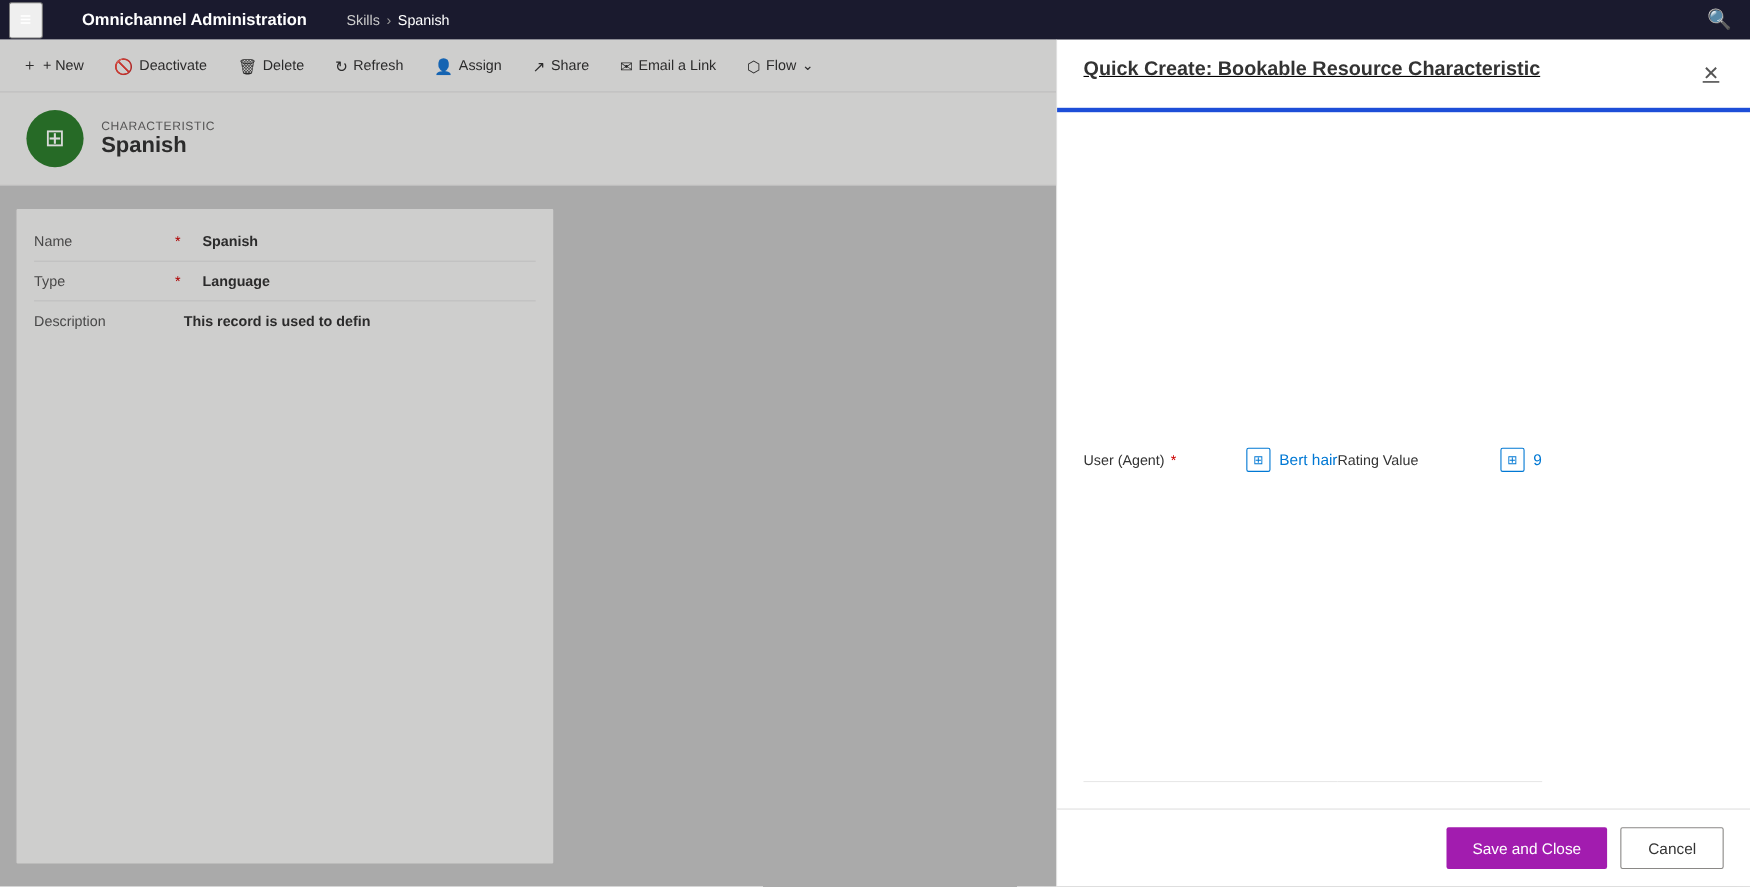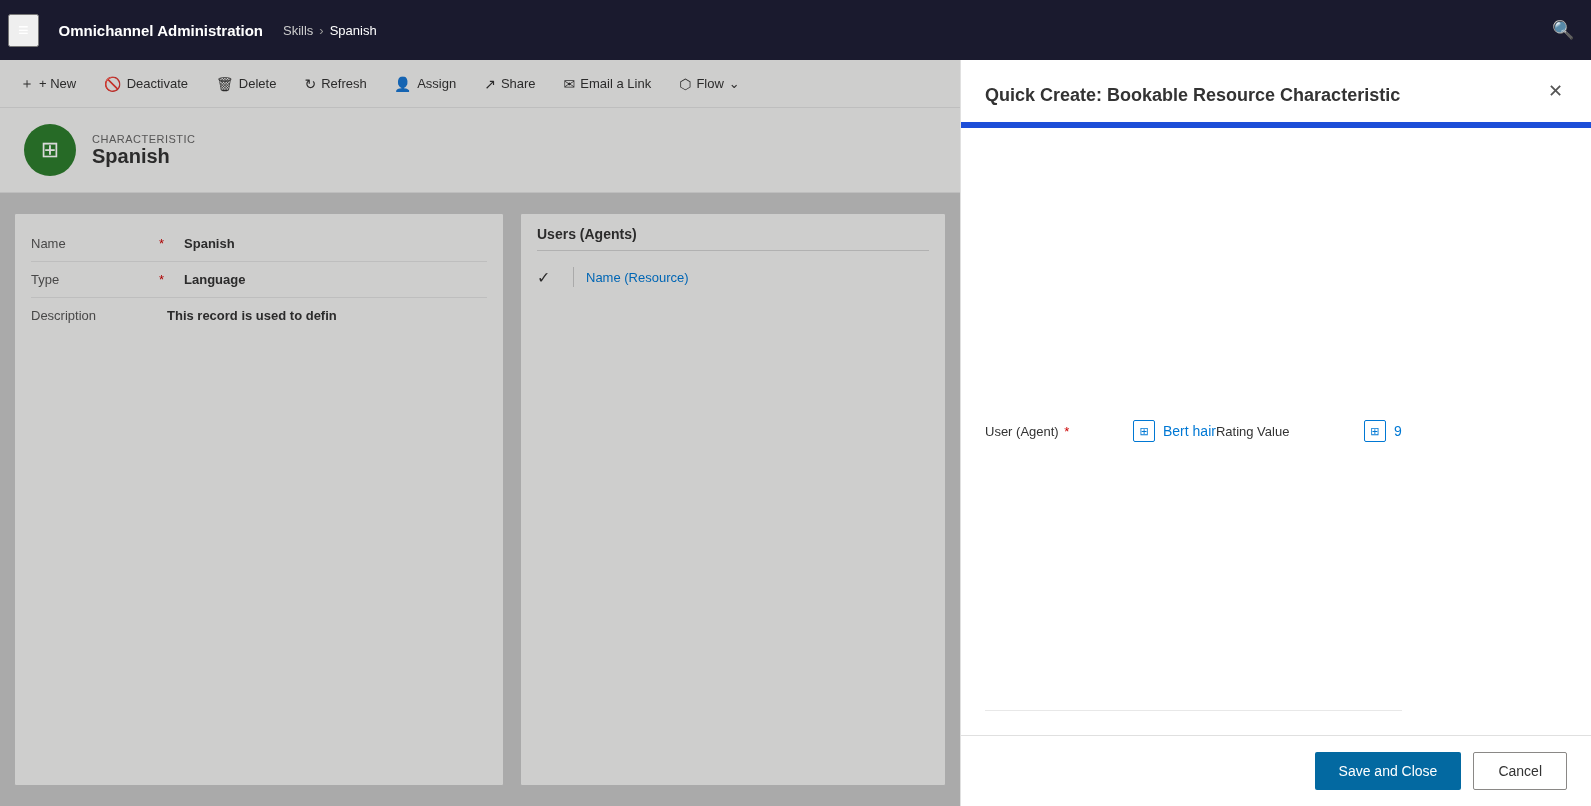--- a/index.html
+++ b/index.html
@@ -1,25 +1,25 @@
 <!DOCTYPE html>
 <html><head>
   <meta charset="utf-8">
   <style>
     * { box-sizing: border-box; margin: 0; padding: 0; font-family: 'Segoe UI', sans-serif; }
     body { width: 1591px; height: 806px; overflow: hidden; background: #fff; display: flex; flex-direction: column; }
 
     
     .top-nav {
       background: #1a1a2e;
-      height: 60px;
+      height: 36px;
       display: flex;
       align-items: center;
       padding: 0 8px;
-      gap: 8px;
+      gap: 24px;
       flex-shrink: 0;
     }
     .nav-hamburger {
       color: #fff;
       font-size: 18px;
       cursor: pointer;
       padding: 4px 8px;
     }
     .nav-app-title {
       color: #fff;
@@ -222,24 +222,25 @@
       flex: 1;
       background: #fff;
       display: flex;
       flex-direction: column;
       border-left: 1px solid #e0e0e0;
       box-shadow: -4px 0 16px rgba(0,0,0,0.15);
     }
 
     .qc-header {
       display: flex;
-      align-items: flex-end;
+      align-items: flex-start;
       justify-content: space-between;
       padding: 16px 24px;
-      border-bottom: 6px solid #1d4ed8;
+      border-bottom: 4px solid #1d4ed8;
+      text-decoration: underline;
     }
     .qc-title {
       font-size: 18px;
       font-weight: 600;
       color: #333;
     }
     .qc-close {
       font-size: 18px;
       color: #555;
       cursor: pointer;
@@ -300,21 +301,21 @@
 
     .qc-footer {
       padding: 16px 24px;
       display: flex;
       justify-content: flex-end;
       gap: 12px;
       border-top: 1px solid #e0e0e0;
     }
 
     .btn-save-close {
-      background: #0369a1;
+      background: #a21caf;
       color: #fff;
       border: none;
       padding: 10px 24px;
       font-size: 14px;
       font-weight: 500;
       cursor: pointer;
       border-radius: 2px;
     }
 
     .btn-cancel {
@@ -413,28 +414,20 @@
           <span class="field-label">Type</span>
           <span class="field-required">*</span>
           <span class="field-value">Language</span>
         </div>
         <div class="field-row">
           <span class="field-label">Description</span>
           <span class="field-value">This record is used to defin</span>
         </div>
       </div>
 
-      <div class="users-card">
-        <div class="users-title">Users (Agents)</div>
-        <div class="users-header">
-          <span class="check-col">✓</span>
-          <div class="col-divider"></div>
-          <span class="col-name">Name (Resource)</span>
-        </div>
-      </div>
 
     </div>
 
     <div class="overlay-bg"></div>
   </div>
 
   <div class="right-panel">
 
     <div class="qc-header">
       <span class="qc-title">Quick Create: Bookable Resource Characteristic</span>

